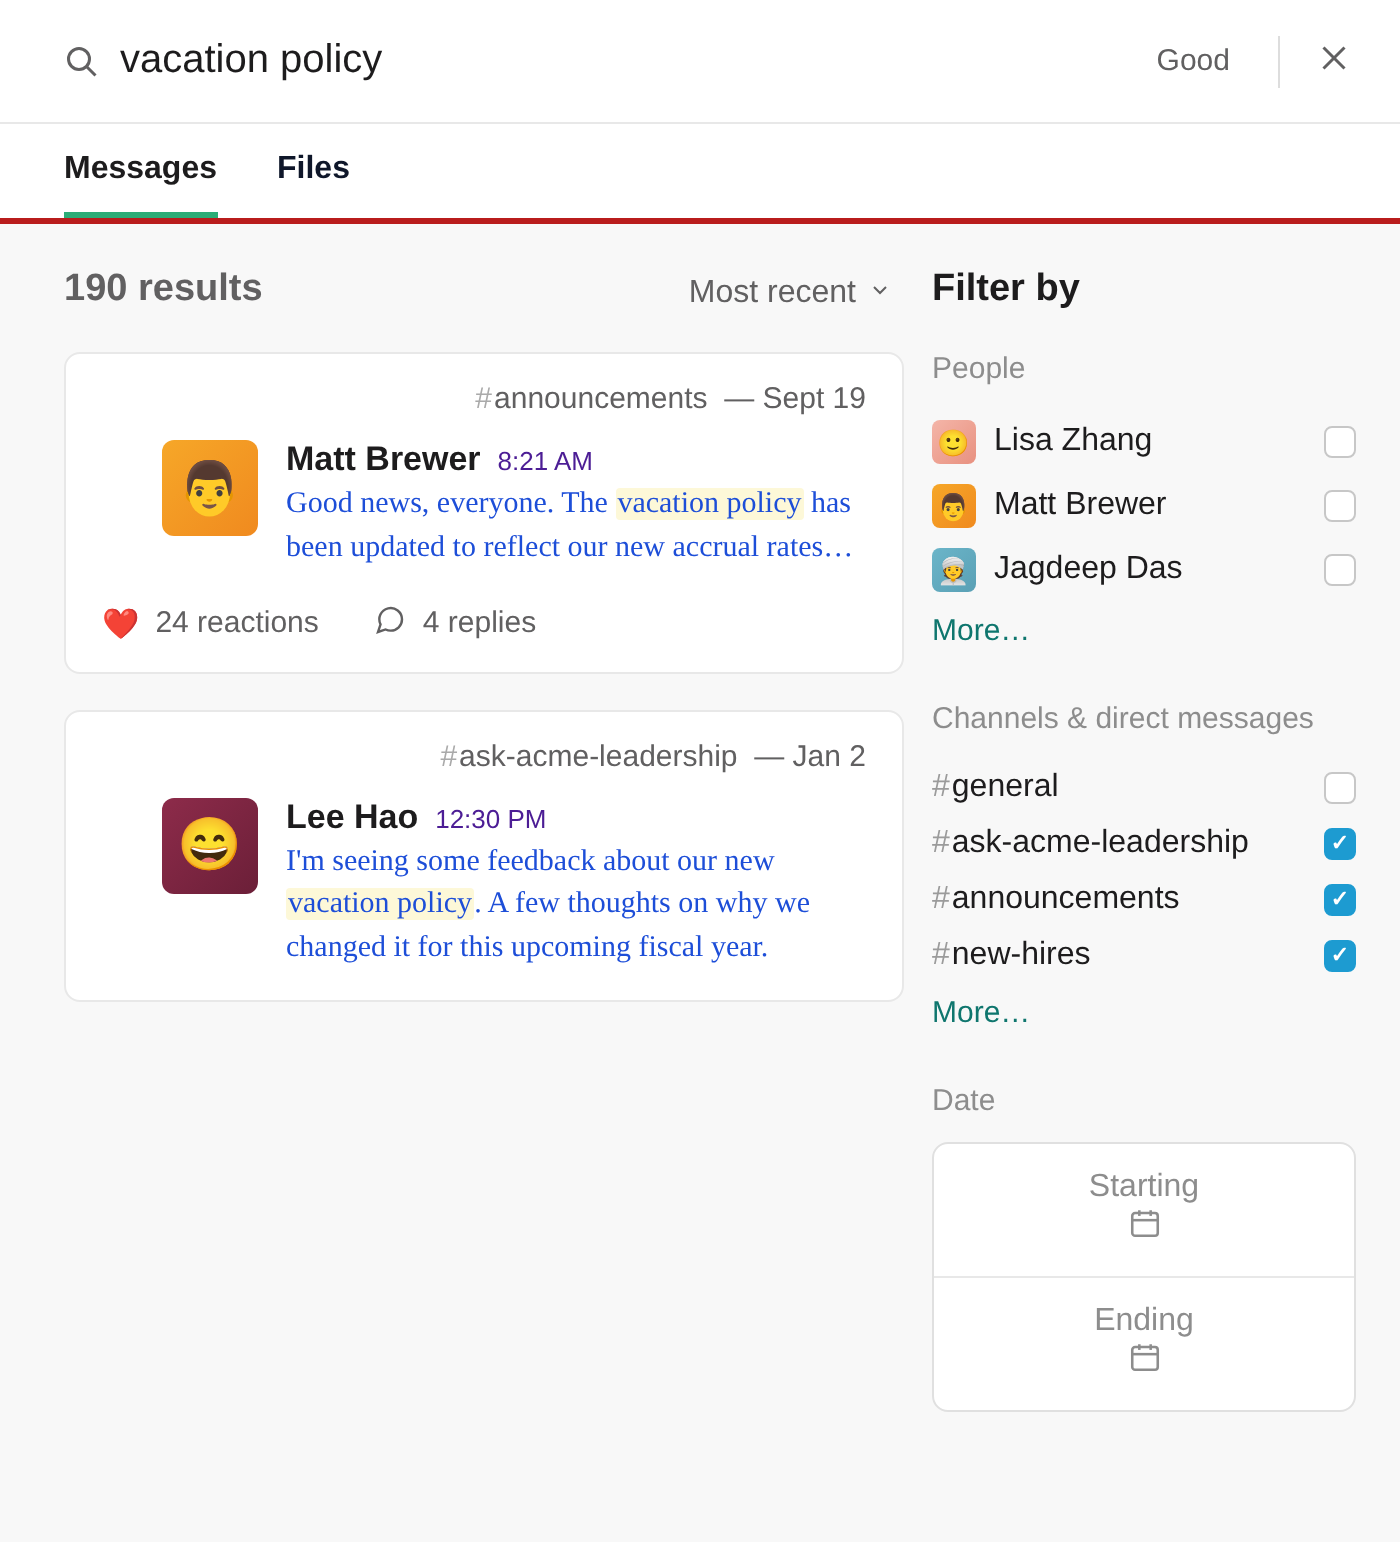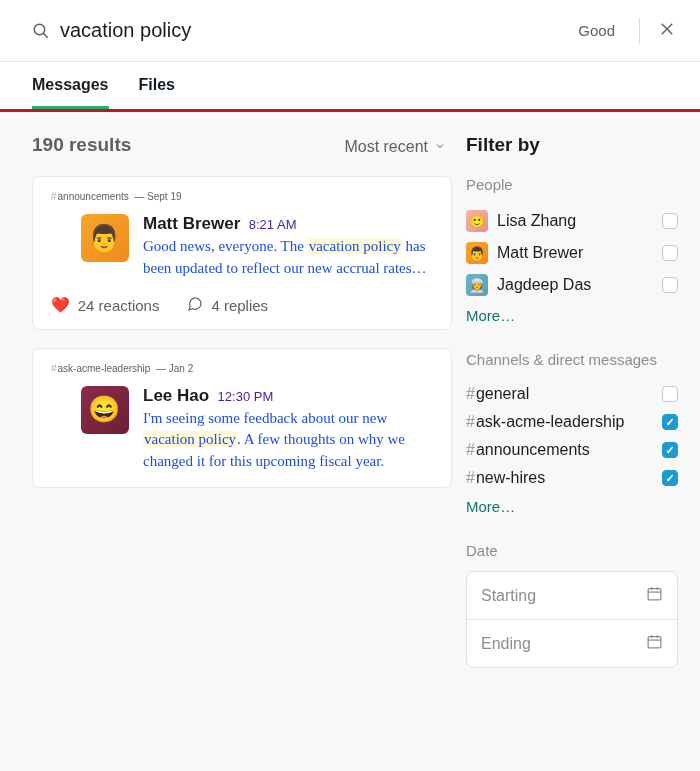--- a/index.html
+++ b/index.html
@@ -92,23 +92,24 @@
   }
   .card {
     background: #fff;
     border: 1px solid #e8e8e8;
     border-radius: 8px;
     padding: 14px 18px 14px 18px;
     margin-bottom: 18px;
     margin-right: 4px;
   }
   .card-head {
-    font-size: 10px;
+    font-size: 15px;
     color: #616061;
     margin-bottom: 12px;
+    text-align: right;
   }
   .card-head .chan { color: #616061; }
   .card-head .hash { color: #aaa; font-weight:400; margin-right:1px;}
   .msg {
     display: flex;
     gap: 14px;
     padding-left: 30px;
   }
   .avatar {
     width: 48px;
@@ -165,20 +166,21 @@
     border: 1px solid #e0e0e0;
     border-radius: 8px;
     background:#fff;
   }
   .date-row {
     display:flex; align-items:center; justify-content:space-between;
     padding: 13px 14px;
     font-size: 16px;
     color:#8d8d8d;
     cursor:pointer;
+    flex-direction:column;
   }
   .date-row + .date-row { border-top:1px solid #e8e8e8; }
   .cal-icon { color:#8d8d8d; }
   
   .av-orange { background: linear-gradient(135deg,#f6a728,#f08a1f); }
   .av-maroon { background: linear-gradient(135deg,#8d2b4a,#6b1f38); }
   .av-pink   { background: linear-gradient(135deg,#f4b5a8,#e89180); }
   .av-teal   { background: linear-gradient(135deg,#6bb5c9,#5aa0b5); }
   .avatar-inner {
     width:100%; height:100%; display:flex; align-items:center; justify-content:center;

